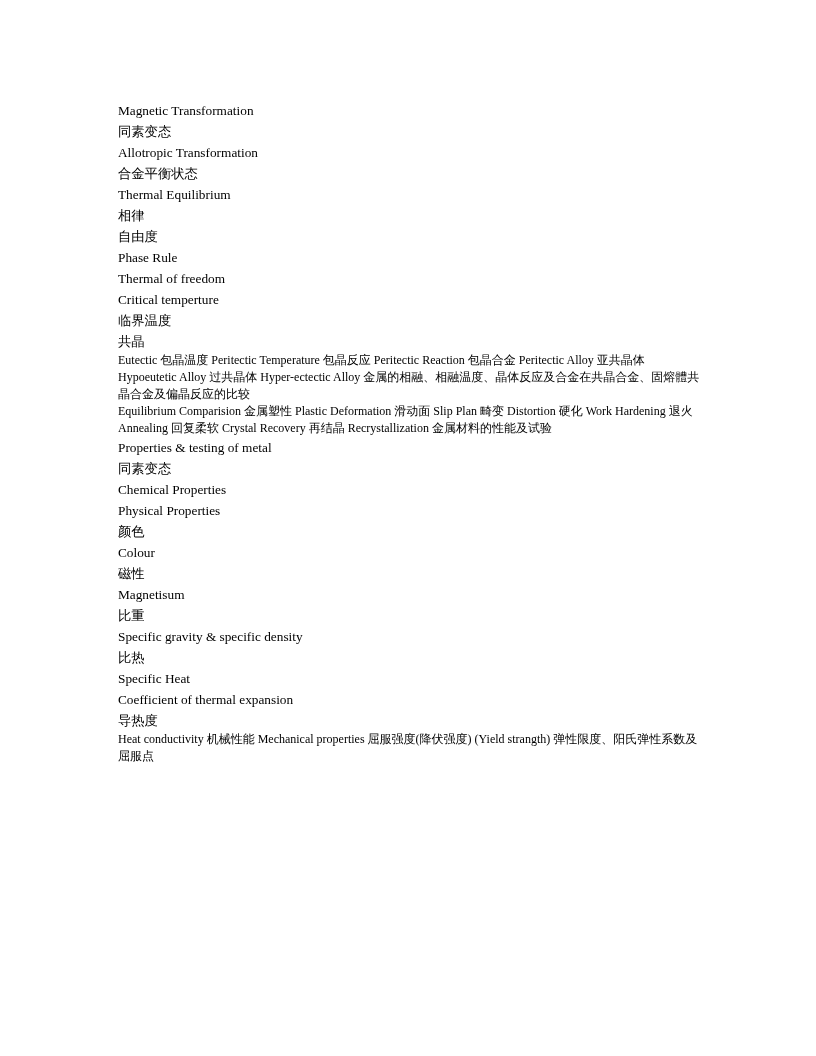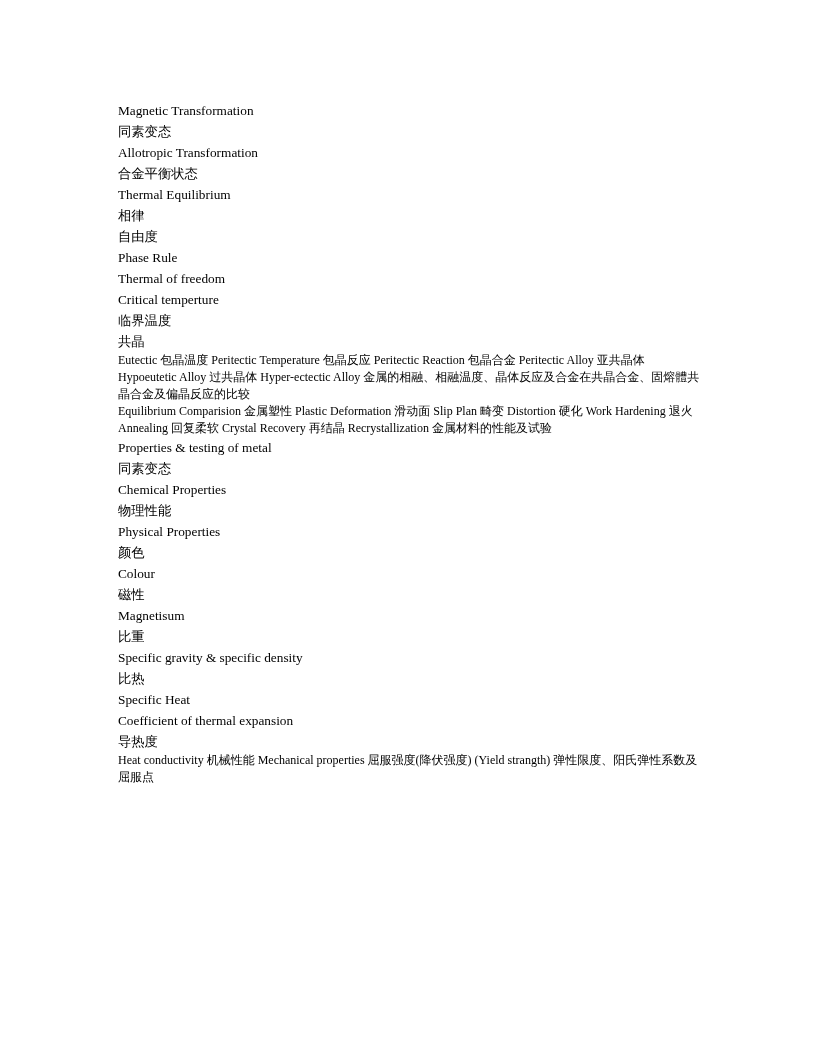--- a/index.html
+++ b/index.html
@@ -72,21 +72,20 @@
       <div class="line en">Phase Rule</div>
       <div class="line en">Thermal of freedom</div>
       <div class="line en">Critical temperture</div>
       <div class="line zh">临界温度</div>
       <div class="line zh">共晶</div>
       <div class="line mixed">Eutectic 包晶温度 Peritectic Temperature 包晶反应 Peritectic Reaction 包晶合金 Peritectic Alloy 亚共晶体 Hypoeutetic Alloy 过共晶体 Hyper-ectectic Alloy 金属的相融、相融温度、晶体反应及合金在共晶合金、固熔體共晶合金及偏晶反应的比较</div>
       <div class="line mixed">Equilibrium Comparision 金属塑性 Plastic Deformation 滑动面 Slip Plan 畸变 Distortion 硬化 Work Hardening 退火 Annealing 回复柔软 Crystal Recovery 再结晶 Recrystallization 金属材料的性能及试验</div>
       <div class="line en">Properties &amp; testing of metal</div>
       <div class="line zh">同素变态</div>
       <div class="line en">Chemical Properties</div>
-      <div class="line zh">物理性能</div>
       <div class="line en">Physical Properties</div>
       <div class="line zh">颜色</div>
       <div class="line en">Colour</div>
       <div class="line zh">磁性</div>
       <div class="line en">Magnetisum</div>
       <div class="line zh">比重</div>
       <div class="line en">Specific gravity &amp; specific density</div>
       <div class="line zh">比热</div>
       <div class="line en">Specific Heat</div>
       <div class="line en">Coefficient of thermal expansion</div>

